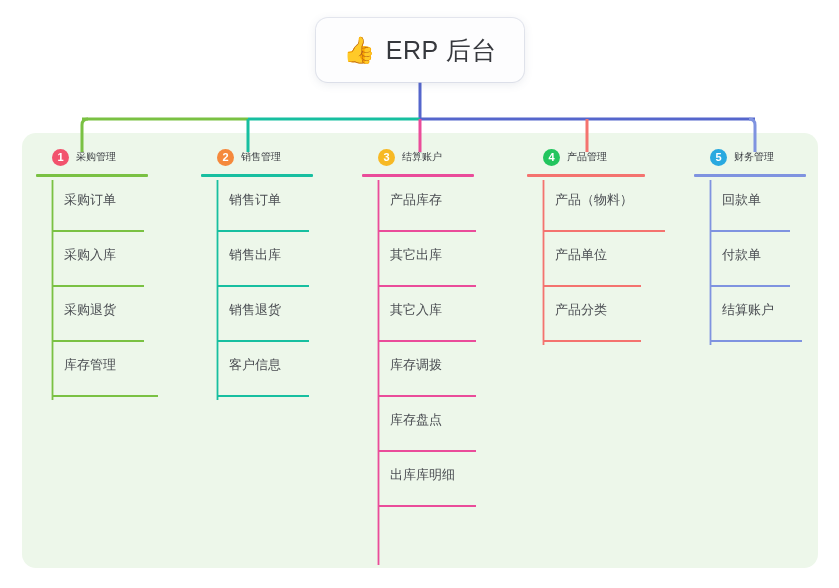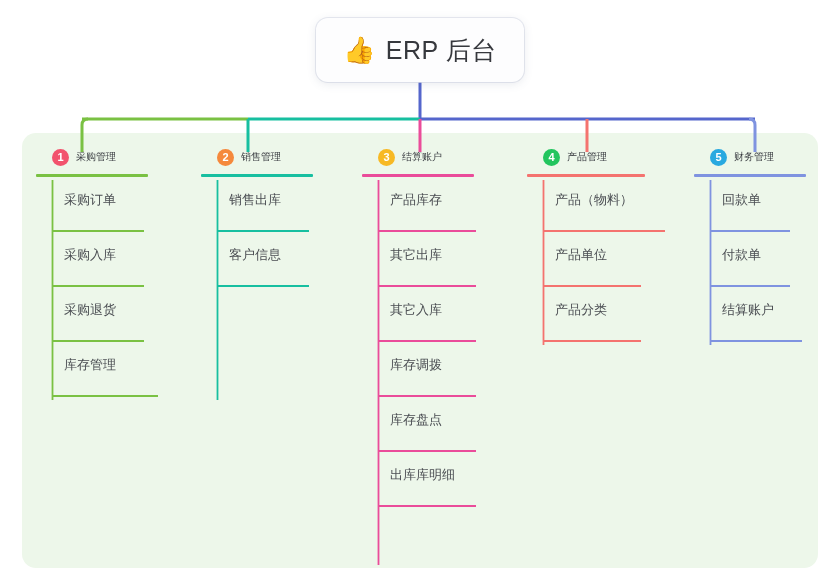--- a/index.html
+++ b/index.html
@@ -109,21 +109,29 @@
           <div class="leaf-rule" style="background: rgb(122, 193, 67); width: 106px;"></div>
         </div>
       </div>
       <div class="col" style="left: 201px; width: 160px;">
         <div class="col-head">
           <span class="badge" style="background: rgb(245, 137, 60);">2</span>
           <span class="col-title">销售管理</span>
         </div>
         <div class="head-rule" style="background: rgb(23, 191, 160); width: 112px; margin-left: 0px;"></div>
         <div class="leaf">
+          <span class="leaf-label">销售订单</span>
+          <div class="leaf-rule" style="background: rgb(23, 191, 160); width: 92px;"></div>
+        </div>
+        <div class="leaf">
           <span class="leaf-label">销售出库</span>
+          <div class="leaf-rule" style="background: rgb(23, 191, 160); width: 92px;"></div>
+        </div>
+        <div class="leaf">
+          <span class="leaf-label">销售退货</span>
           <div class="leaf-rule" style="background: rgb(23, 191, 160); width: 92px;"></div>
         </div>
         <div class="leaf">
           <span class="leaf-label">客户信息</span>
           <div class="leaf-rule" style="background: rgb(23, 191, 160); width: 92px;"></div>
         </div>
       </div>
       <div class="col" style="left: 362px; width: 165px;">
         <div class="col-head">
           <span class="badge" style="background: rgb(247, 185, 36);">3</span>

